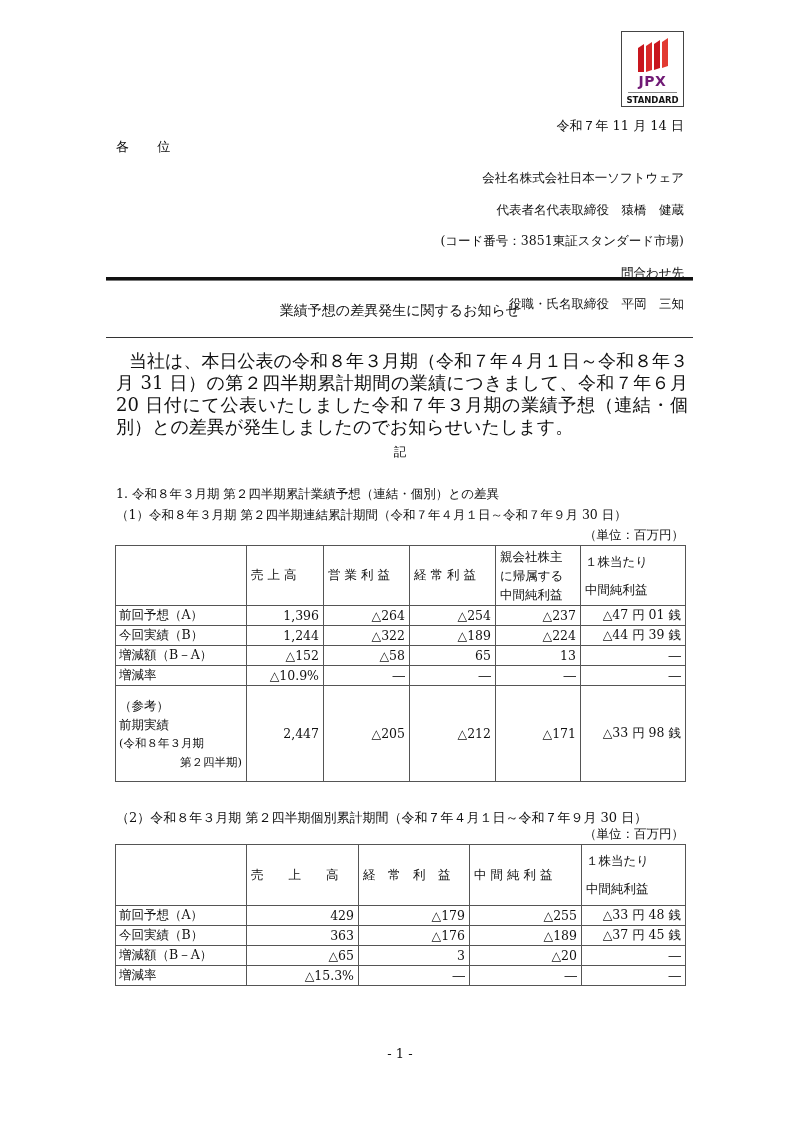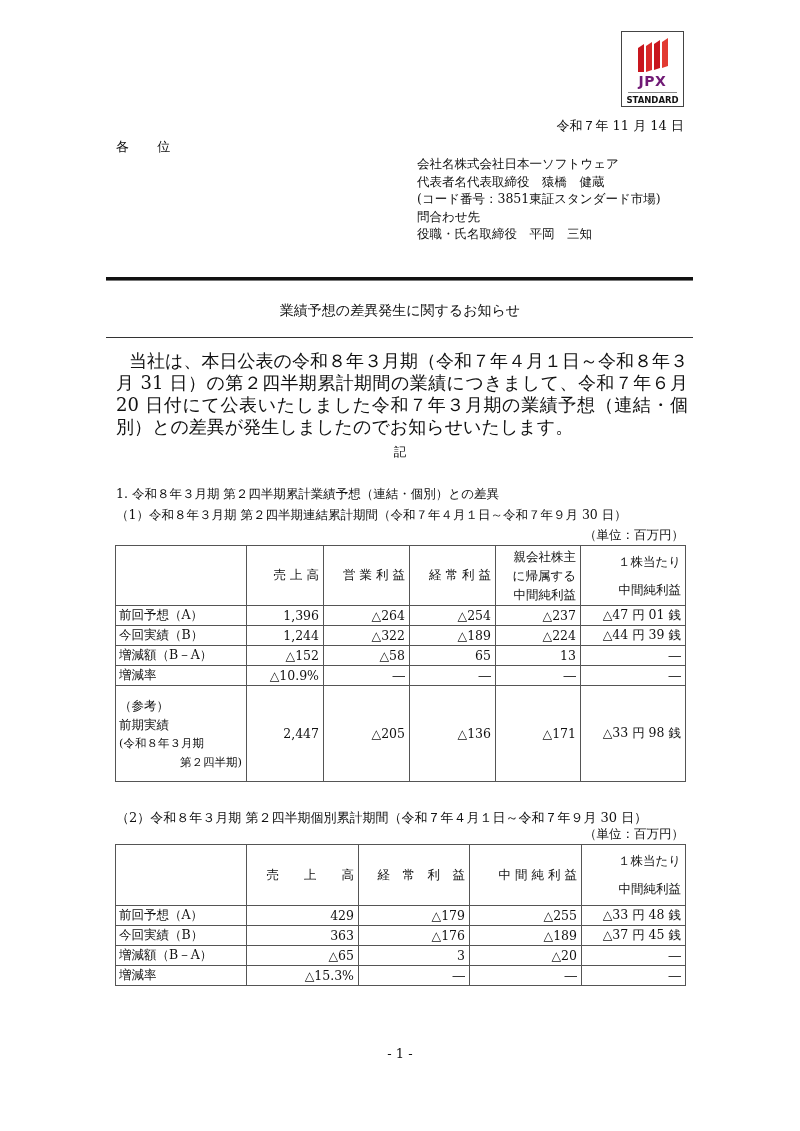--- a/index.html
+++ b/index.html
@@ -19,37 +19,37 @@
     font-family: "DejaVu Sans", sans-serif; font-weight: bold; font-size: 14px; letter-spacing: 0.5px; color: #701a75;
   }
   .logo .rule { position: absolute; left: 6px; right: 6px; top: 60px; border-top: 1px solid #888; }
   .logo .std {
     position: absolute; left: 0; width: 100%; top: 63px; text-align: center;
     font-family: "DejaVu Sans", sans-serif; font-weight: bold; font-size: 8.5px; color: #111;
   }
   .date { right: 116px; top: 117px; font-size: 13px; }
   .addressee { left: 116px; top: 138px; font-size: 13px; letter-spacing: 12px; }
   .info { left: 417px; top: 155px; width: 267px; font-size: 12.5px; line-height: 17.6px; }
-  .info .row { display: flex; justify-content: flex-start; white-space: nowrap; }
+  .info .row { display: flex; justify-content: flex-end; white-space: nowrap; margin-top: 14px; }
   .thick-rule { left: 106px; top: 277px; width: 587px; height: 3px; background: #111; border-bottom: 1.5px solid #777; }
   .title { left: 0; width: 800px; top: 302px; text-align: center; font-size: 14px; }
   .thin-rule { left: 106px; top: 337px; width: 587px; border-top: 1px solid #333; }
   .body-text { left: 116px; top: 350px; width: 572px; line-height: 22px; font-size: 18px; text-indent: 13px; text-align: justify; }
   .ki { left: 0; width: 800px; top: 444px; text-align: center; font-size: 12.5px; }
   .h1 { left: 116px; top: 486px; font-size: 12.5px; }
   .h2 { left: 116px; top: 507px; font-size: 12.5px; }
   .unit { right: 116px; font-size: 12.5px; }
   table.fin {
     position: absolute; border-collapse: collapse; table-layout: fixed;
     font-size: 12.5px;
   }
   table.fin td { border: 1px solid #555; padding: 0 4px; white-space: nowrap; }
   table.fin td.num { text-align: right; }
   table.fin td.lbl { text-align: left; padding-left: 3px; margin-top: 21px; }
-  table.fin td.hdr { text-align: right; }
+  table.fin td.hdr { text-align: left; }
   .hdr-lines { line-height: 19px; }
   .ref-cell { line-height: 19px; font-size: 12.5px; }
   .ref-cell .small { font-size: 11.5px; }
   .h3 { left: 116px; top: 809px; font-size: 13px; }
   .page-no { left: 0; width: 800px; top: 1046px; text-align: center; font-size: 13px; }
 </style>
 </head>
 <body>
 
 <div class="abs logo">
@@ -161,21 +161,21 @@
   </tr>
   <tr style="height:96px;">
     <td class="lbl ref-cell">
       <div>（参考）</div>
       <div>前期実績</div>
       <div class="small">(令和８年３月期</div>
       <div class="small" style="text-align:right;">第２四半期)</div>
     </td>
     <td class="num">2,447</td>
     <td class="num">△205</td>
-    <td class="num">△136</td>
+    <td class="num">△212</td>
     <td class="num">△171</td>
     <td class="num">△33 円 98 銭</td>
   </tr>
 </tbody>
   </table>
 
 <div class="abs h3">（2）令和８年３月期 第２四半期個別累計期間（令和７年４月１日～令和７年９月 30 日）</div>
 <div class="abs unit" style="top:826px;">（単位：百万円）</div>
 
 <table class="fin" style="left:115px; top:844px; width:570px;">

